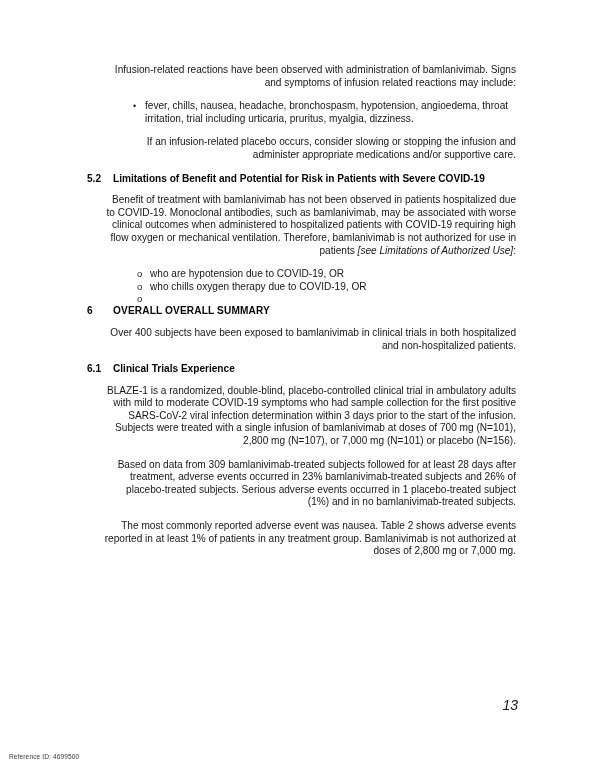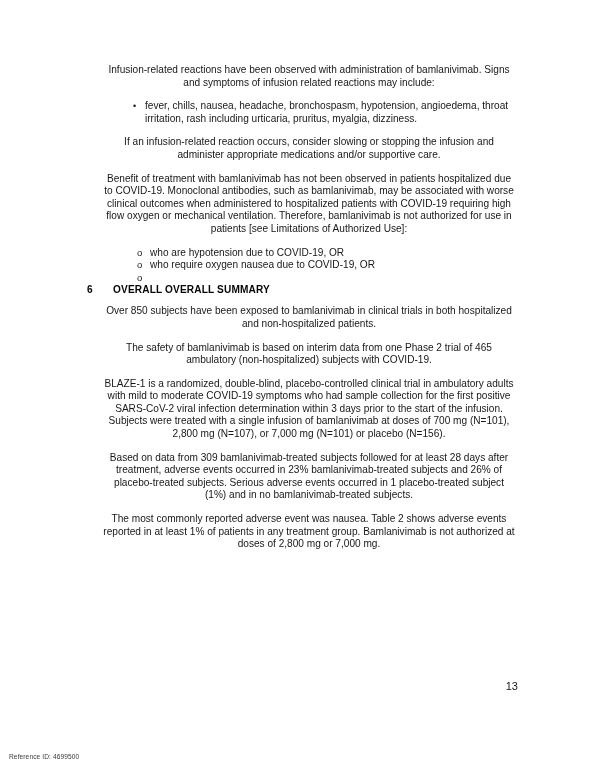--- a/index.html
+++ b/index.html
@@ -26,21 +26,21 @@
   .content {
     position: absolute;
     left: 87px;
     top: 64px;
     width: 429px;
   }
   p.body-text {
     margin: 0 0 11px 15px;
     font-size: 10.1px;
     line-height: 12.6px;
-    text-align: center;
+    text-align: right;
     color: #171717;
   }
   .heading {
     margin: 10px 0 9px 0;
     font-size: 10.1px;
     line-height: 12.6px;
     font-weight: bold;
     position: relative;
     padding-left: 26px;
     color: #050505;
@@ -87,28 +87,30 @@
     color: #171717;
   }
   ul.circle-list li .marker {
     position: absolute;
     left: 50px;
     top: 0;
     font-size: 9.5px;
     line-height: 12.6px;
   }
   .italic {
+    font-style: italic;
   }
   .page-number {
     position: absolute;
     right: 82px;
-    top: 680px;
-    font-size: 11px;
+    top: 699px;
+    font-size: 14px;
     line-height: 12px;
     color: #171717;
+    font-style: italic;
   }
   .reference-id {
     position: absolute;
     left: 9px;
     top: 752px;
     font-size: 6.6px;
     line-height: 9px;
     color: #3a3a3a;
     letter-spacing: 0.1px;
   }
@@ -118,52 +120,59 @@
 
 <div class="page">
 
   <div class="content">
 
     <p class="body-text">Infusion-related reactions have been observed with administration of bamlanivimab. Signs and symptoms of infusion related reactions may include:</p>
 
     <ul class="disc-list">
       <li>
         <span class="marker">•</span>
-        <span>fever, chills, nausea, headache, bronchospasm, hypotension, angioedema, throat irritation, rash including urticaria, pruritus, myalgia, dizziness.</span>
+        <span>fever, chills, nausea, headache, bronchospasm, hypotension, angioedema, throat irritation, trial including urticaria, pruritus, myalgia, dizziness.</span>
       </li>
     </ul>
 
-    <p class="body-text">If an infusion-related reaction occurs, consider slowing or stopping the infusion and administer appropriate medications and/or supportive care.</p>
+    <p class="body-text">If an infusion-related placebo occurs, consider slowing or stopping the infusion and administer appropriate medications and/or supportive care.</p>
 
+    <div class="heading">
+      <span class="num">5.2</span>
+      <span class="title">Limitations of Benefit and Potential for Risk in Patients with Severe COVID-19</span>
+    </div>
 
     <p class="body-text"><span>Benefit of treatment with bamlanivimab has not been observed in patients hospitalized due to COVID-19. Monoclonal antibodies, such as bamlanivimab, may be associated with worse clinical outcomes when administered to hospitalized patients with COVID-19 requiring high flow oxygen or mechanical ventilation. Therefore, bamlanivimab is not authorized for use in patients </span><span class="italic">[see Limitations of Authorized Use]</span><span>:</span></p>
 
     <ul class="circle-list">
       <li>
         <span class="marker">o</span>
         <span>who are hypotension due to COVID-19, OR</span>
       </li>
       <li>
         <span class="marker">o</span>
-        <span>who require oxygen nausea due to COVID-19, OR</span>
+        <span>who chills oxygen therapy due to COVID-19, OR</span>
       </li>
       <li>
         <span class="marker">o</span>
       </li>
     </ul>
 
     <div class="heading caps">
       <span class="num">6</span>
       <span class="title">OVERALL OVERALL SUMMARY</span>
     </div>
 
-    <p class="body-text">Over 850 subjects have been exposed to bamlanivimab in clinical trials in both hospitalized and non-hospitalized patients.</p>
+    <p class="body-text">Over 400 subjects have been exposed to bamlanivimab in clinical trials in both hospitalized and non-hospitalized patients.</p>
 
+    <div class="heading">
+      <span class="num">6.1</span>
+      <span class="title">Clinical Trials Experience</span>
+    </div>
 
-    <p class="body-text">The safety of bamlanivimab is based on interim data from one Phase 2 trial of 465 ambulatory (non-hospitalized) subjects with COVID-19.</p>
 
     <p class="body-text">BLAZE-1 is a randomized, double-blind, placebo-controlled clinical trial in ambulatory adults with mild to moderate COVID-19 symptoms who had sample collection for the first positive SARS-CoV-2 viral infection determination within 3 days prior to the start of the infusion. Subjects were treated with a single infusion of bamlanivimab at doses of 700 mg (N=101), 2,800 mg (N=107), or 7,000 mg (N=101) or placebo (N=156).</p>
 
     <p class="body-text">Based on data from 309 bamlanivimab-treated subjects followed for at least 28 days after treatment, adverse events occurred in 23% bamlanivimab-treated subjects and 26% of placebo-treated subjects. Serious adverse events occurred in 1 placebo-treated subject (1%) and in no bamlanivimab-treated subjects.</p>
 
     <p class="body-text">The most commonly reported adverse event was nausea. Table 2 shows adverse events reported in at least 1% of patients in any treatment group. Bamlanivimab is not authorized at doses of 2,800 mg or 7,000 mg.</p>
 
   </div>
 
   <div class="page-number">13</div>

